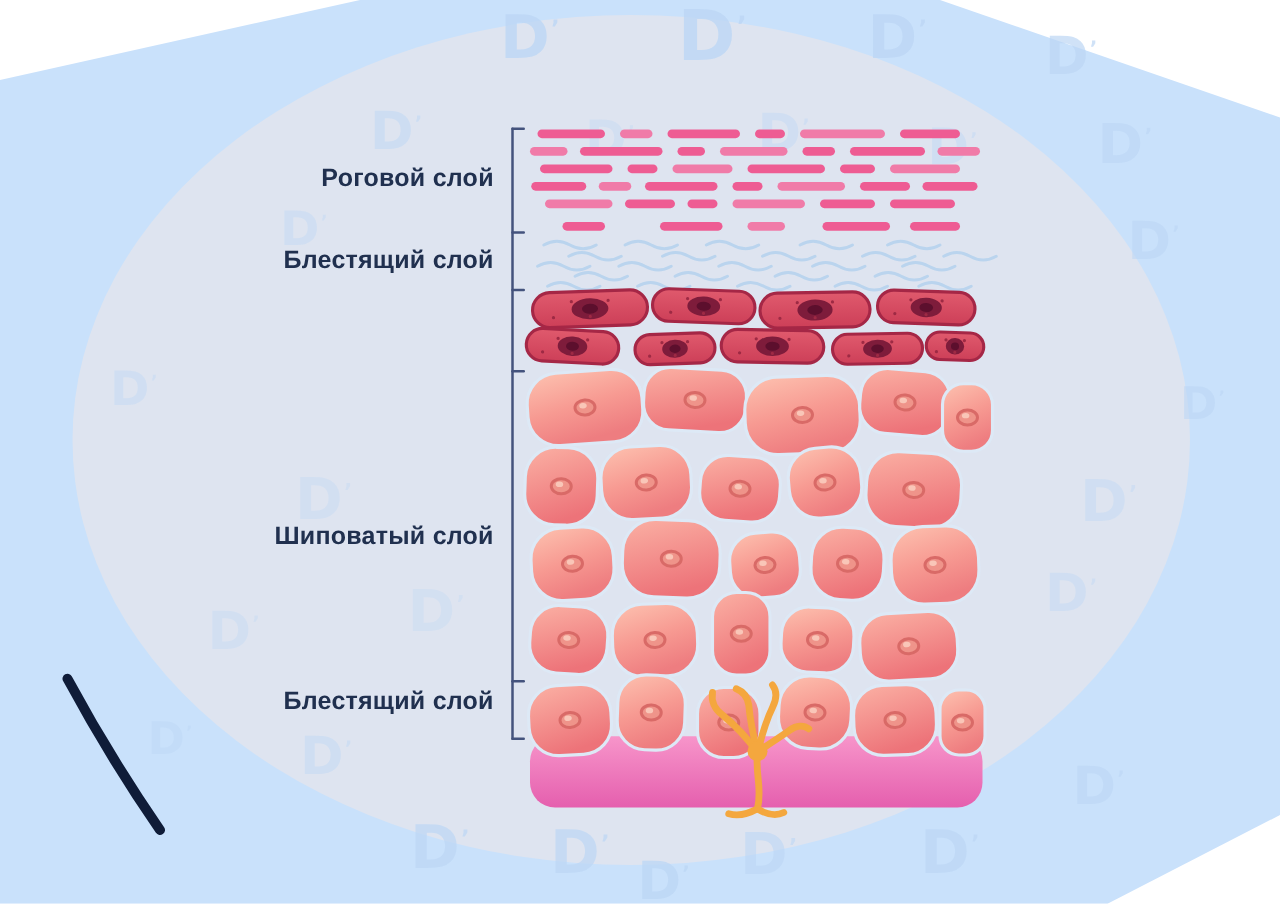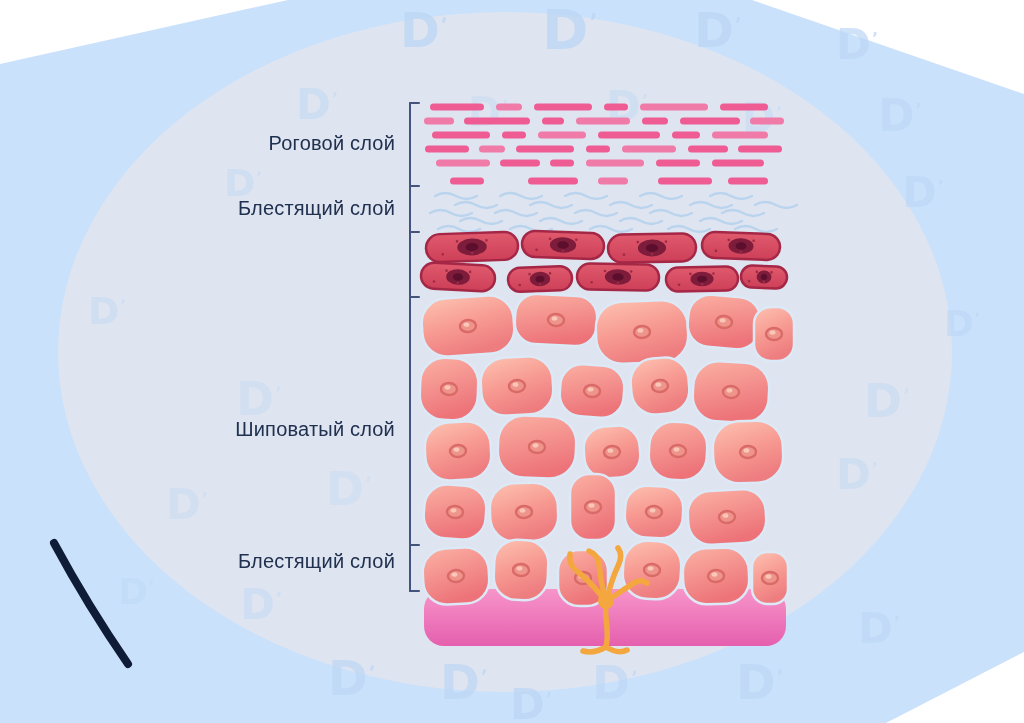--- a/index.html
+++ b/index.html
@@ -5,21 +5,21 @@
   *{margin:0;padding:0;box-sizing:border-box}
   html,body{width:1024px;height:723px;overflow:hidden;background:#ffffff}
   #stage{position:relative;width:920px;height:723px;font-family:"Liberation Sans",sans-serif}
   .abs{position:absolute;left:0;top:0;width:1024px;height:723px}
   svg.abs{pointer-events:none}
   
   .wm{position:absolute;font-weight:bold;color:#bdd7f5;line-height:1;user-select:none;pointer-events:none;font-family:"DejaVu Sans","Liberation Sans",sans-serif}
   .wm .wm-mark{font-size:38%;vertical-align:super;margin-left:1px}
   
   .layer-label{position:absolute;right:629px;white-space:nowrap;text-align:center;
-    font-size:20px;letter-spacing:.2px;color:#20304f;font-weight:400}
+    font-size:20px;letter-spacing:.2px;color:#20304f;font-weight:700}
 </style>
 </head>
 <body>
 
 <div id="stage">
 
   <svg id="bg-svg" class="abs" width="1024" height="723" viewBox="0 0 1024 723">
     <polygon points="0,64 288,0 752,0 1024,94 1024,652 886,723 0,723" fill="#c9e1fb"></polygon>
     <ellipse cx="505" cy="352" rx="447" ry="340" fill="#dee4f0"></ellipse>
     <path d="M54,543 Q88,606 128,664" stroke="#0f1c38" stroke-width="8" fill="none" stroke-linecap="round"></path>

